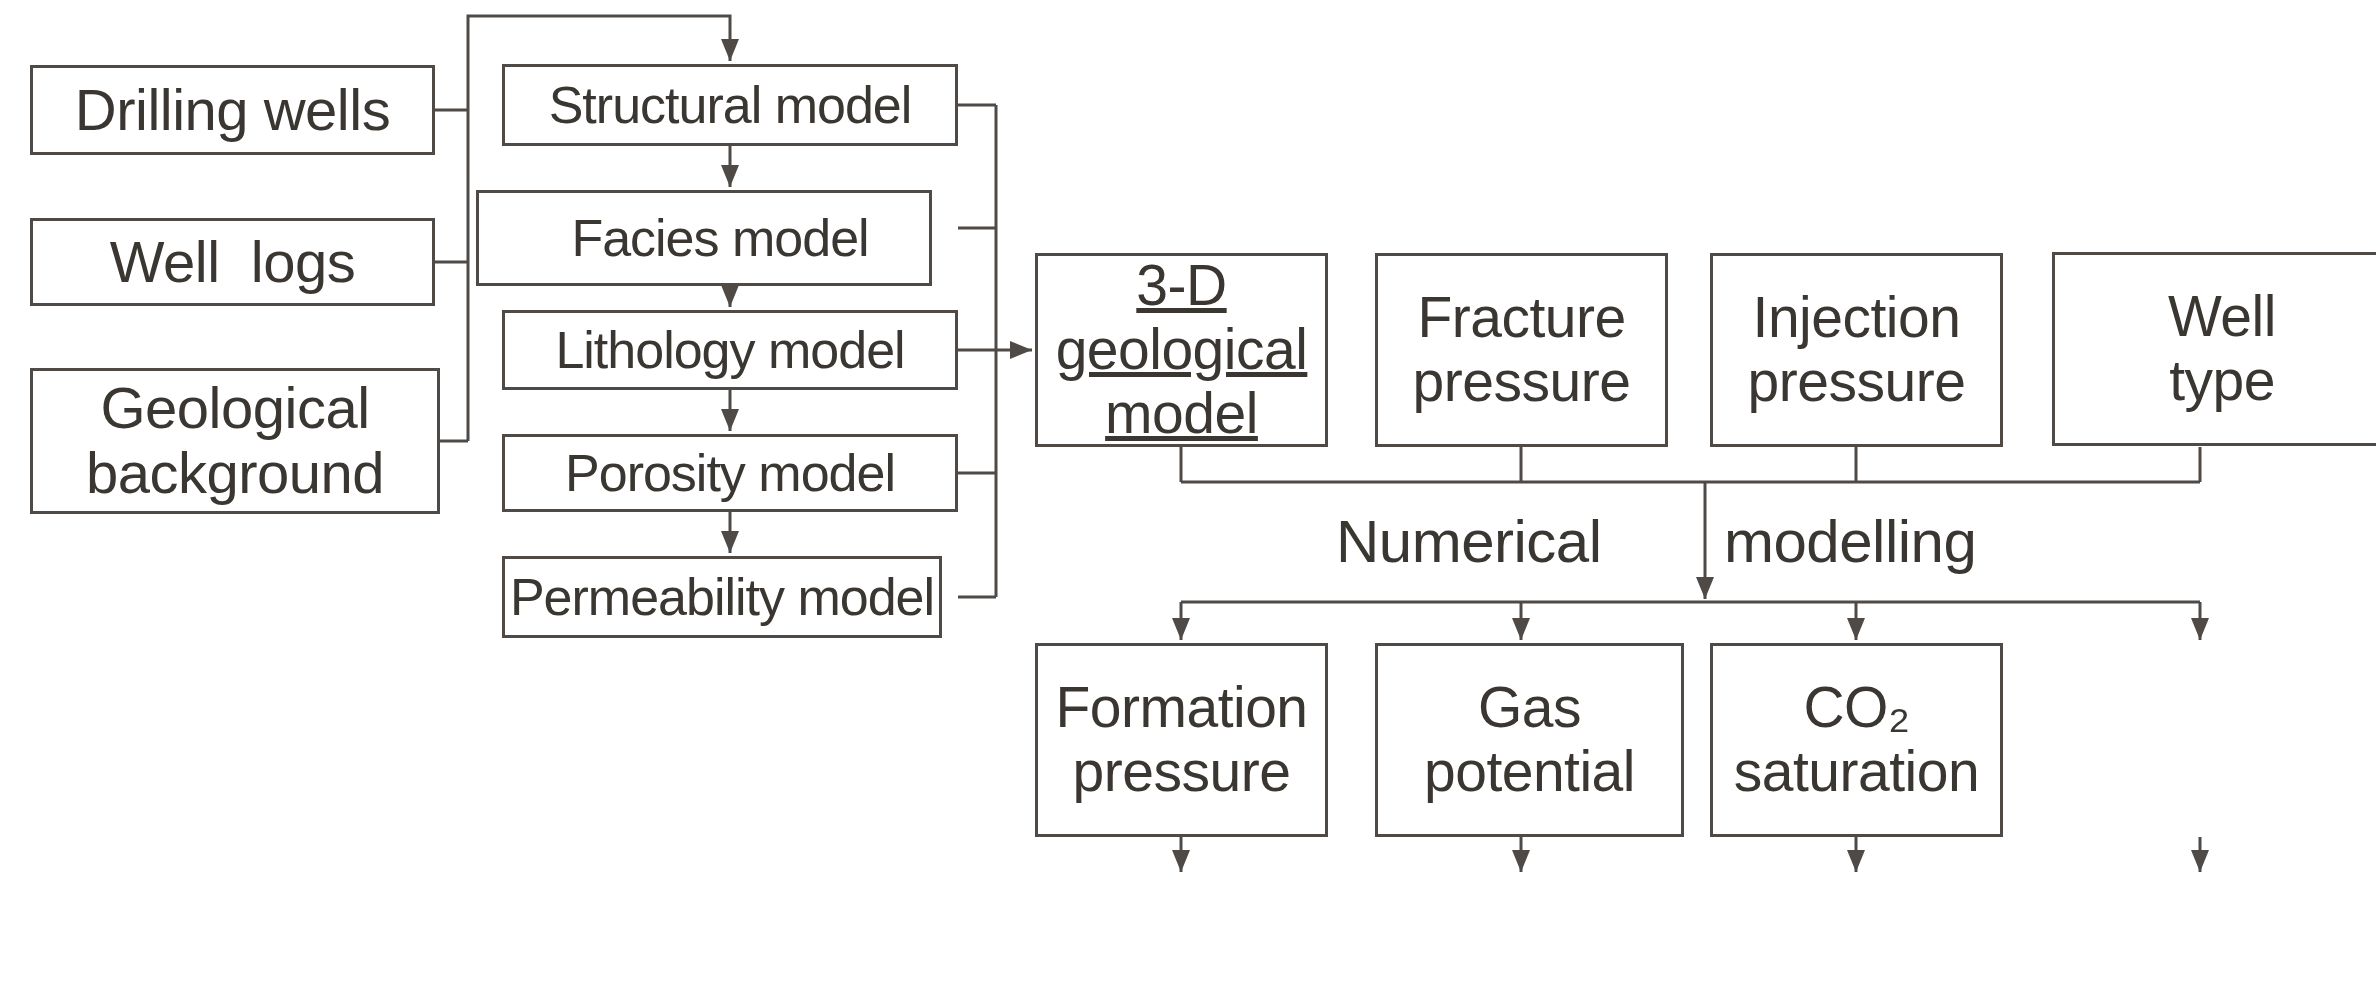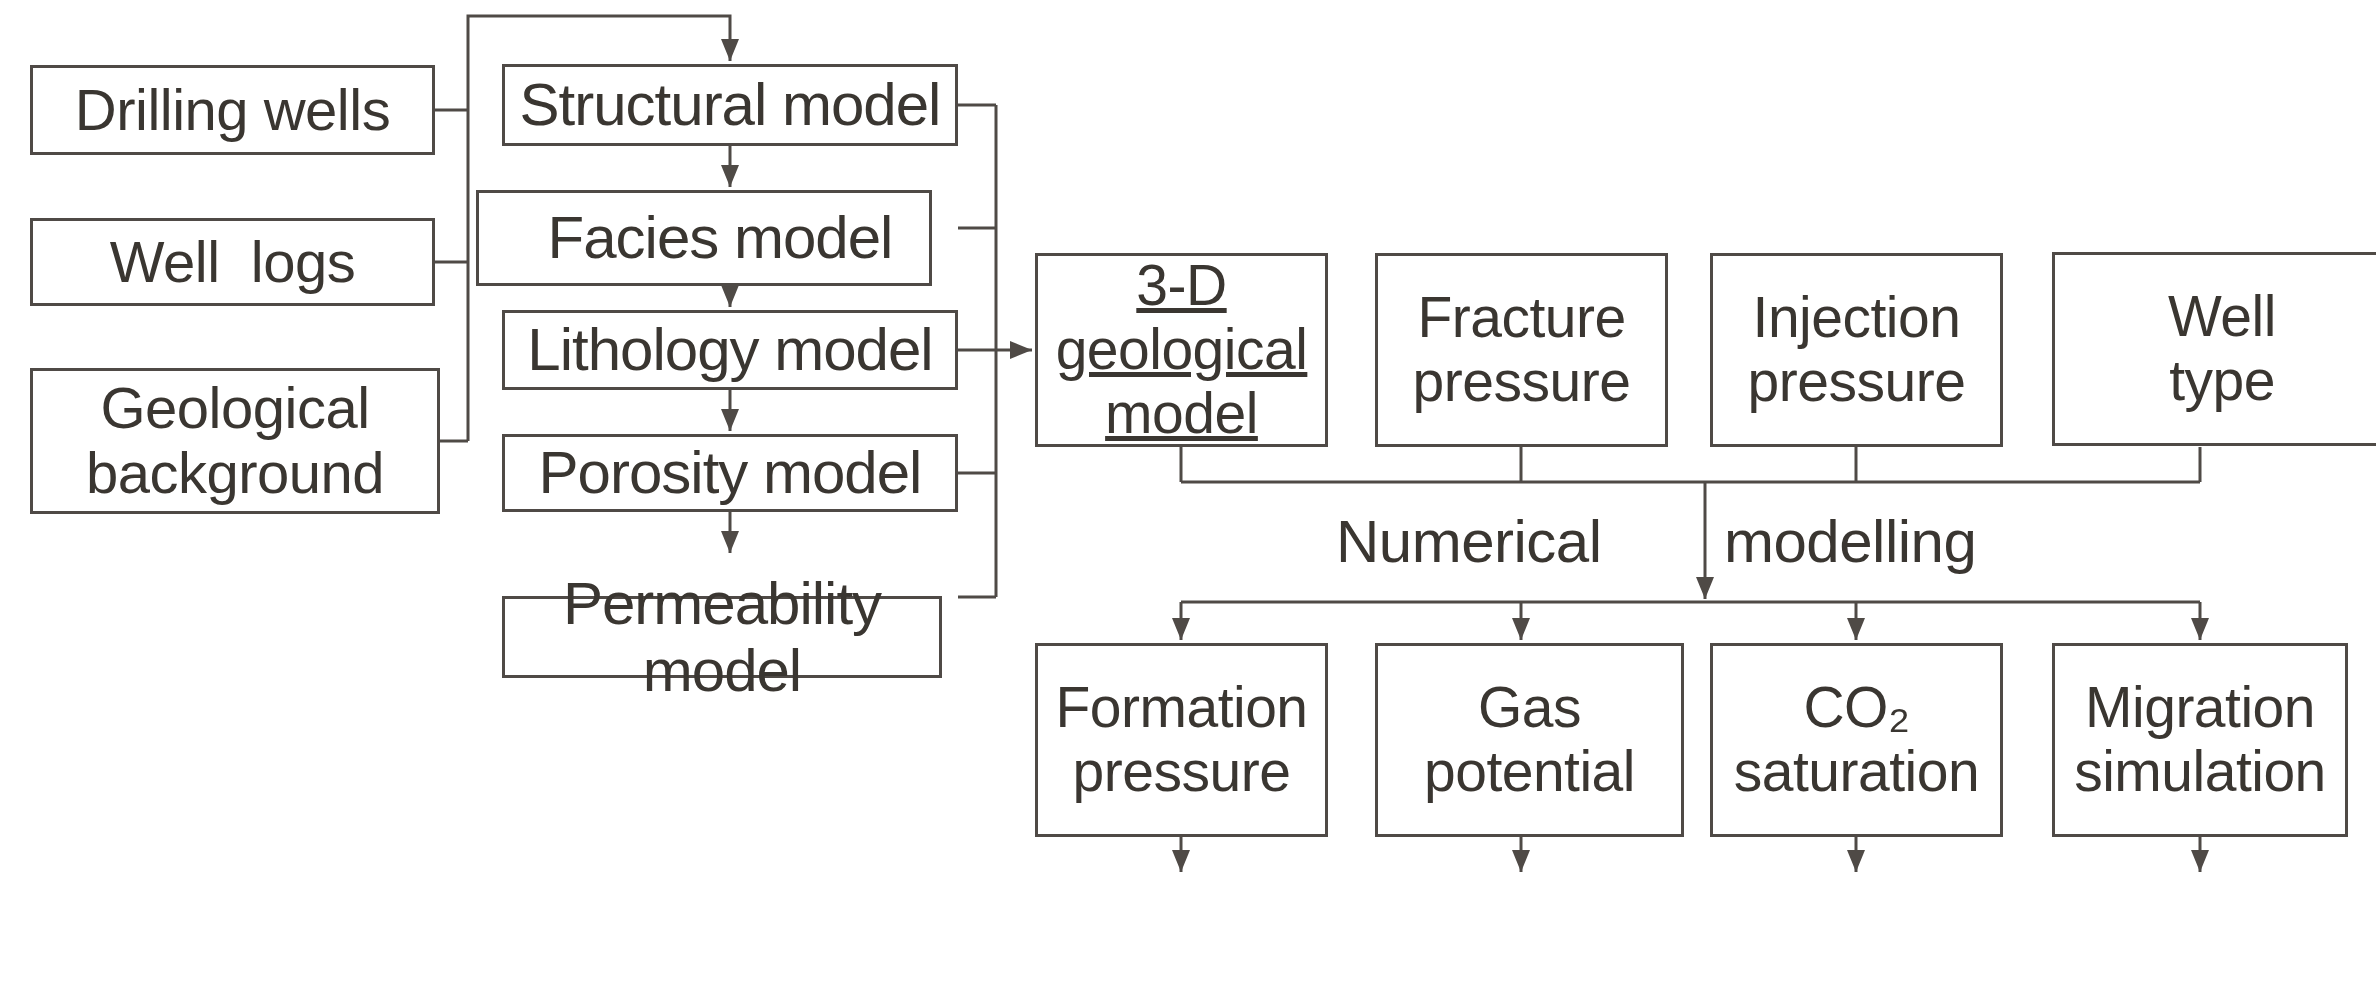--- a/index.html
+++ b/index.html
@@ -25,21 +25,21 @@
     background:var(--background);
     display:flex;align-items:center;justify-content:center;
     text-align:center;
   }
   .node .label{
     white-space:pre-wrap;
     line-height:1.12;
     letter-spacing:-0.5px;
   }
   .fs-left  .label{font-size:58px;}
-  .fs-mid   .label{font-size:60px;letter-spacing:-1px;}
+  .fs-mid   .label{font-size:52px;letter-spacing:-1px;}
   .fs-right .label{font-size:57px;}
   .fs-bottom .label{font-size:58px;}
   .floating-label{
     position:absolute;
     font-size:60px;
     line-height:64px;
     letter-spacing:-0.5px;
     color:var(--text);
   }
   .fl-right{text-align:left;}
@@ -110,21 +110,21 @@
   </div>
   <div class="node fs-mid" style="left:476px;top:190px;width:456px;height:96px;padding-left:32px;">
     <span class="label">Facies model</span>
   </div>
   <div class="node fs-mid" style="left:502px;top:310px;width:456px;height:80px;">
     <span class="label">Lithology model</span>
   </div>
   <div class="node fs-mid" style="left:502px;top:434px;width:456px;height:78px;">
     <span class="label">Porosity model</span>
   </div>
-  <div class="node fs-mid" style="left:502px;top:556px;width:440px;height:82px;margin-top:40px;">
+  <div class="node fs-mid" style="left:502px;top:556px;width:440px;height:82px;">
     <span class="label">Permeability model</span>
   </div>
 
   <div class="node fs-right" style="left:1035px;top:253px;width:293px;height:194px;text-decoration:underline;">
     <span class="label">3-D
 geological
 model</span>
   </div>
   <div class="node fs-right" style="left:1375px;top:253px;width:293px;height:194px;">
     <span class="label">Fracture
@@ -147,19 +147,15 @@
 pressure</span>
   </div>
   <div class="node fs-right" style="left:1375px;top:643px;width:309px;height:194px;">
     <span class="label">Gas
 potential</span>
   </div>
   <div class="node fs-right" style="left:1710px;top:643px;width:293px;height:194px;">
     <span class="label">CO₂
 saturation</span>
   </div>
-  <div class="node fs-right" style="left:2052px;top:643px;width:296px;height:194px;">
-    <span class="label">Migration
-simulation</span>
-  </div>
 
 
 </div>
 
 </body></html>

